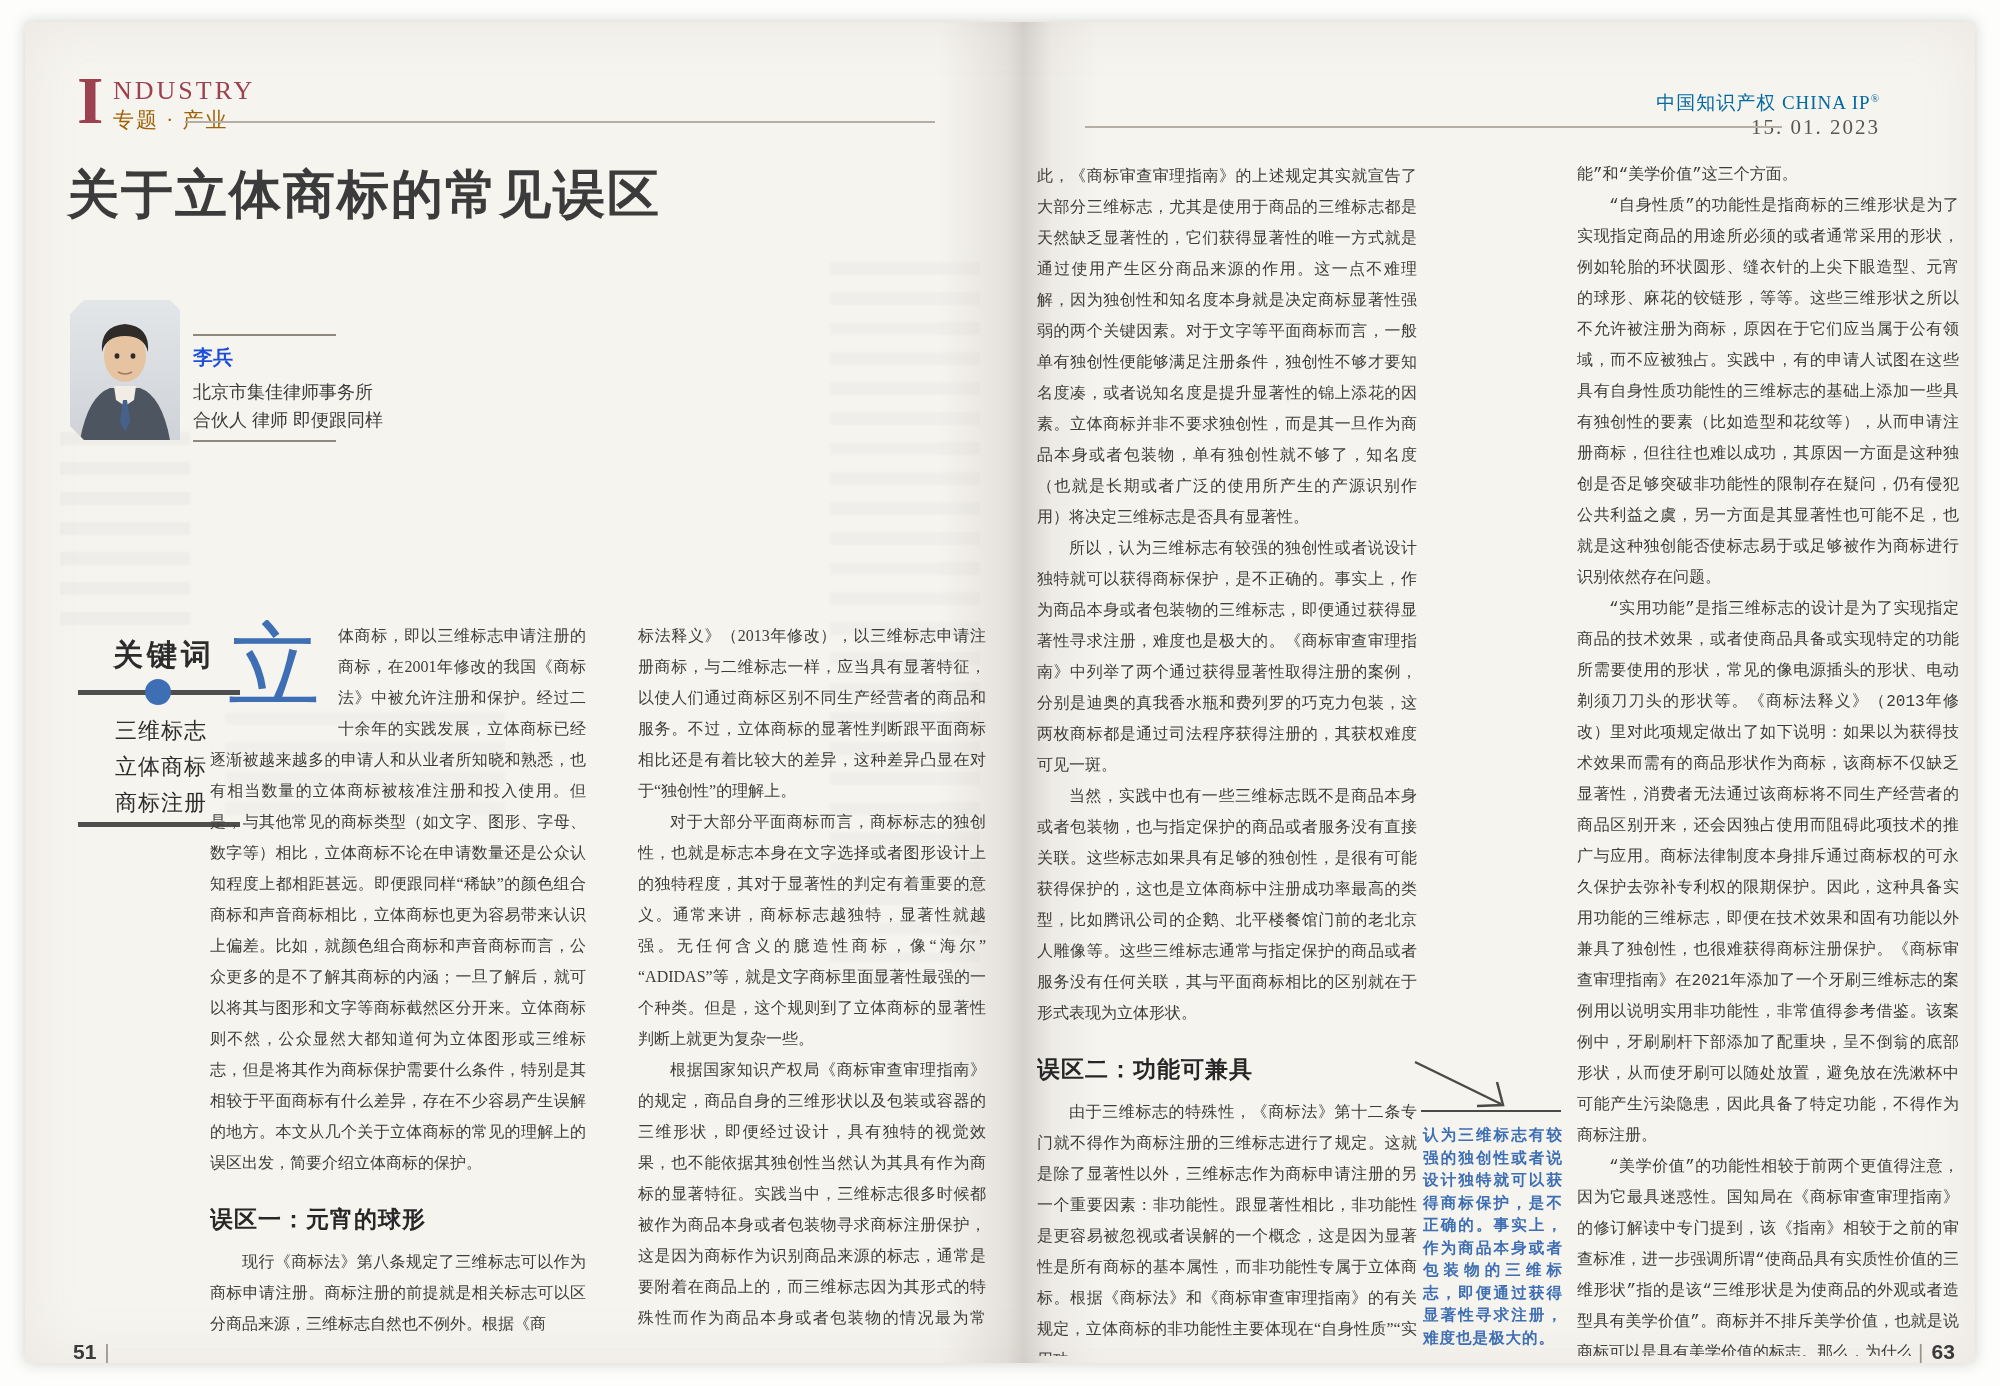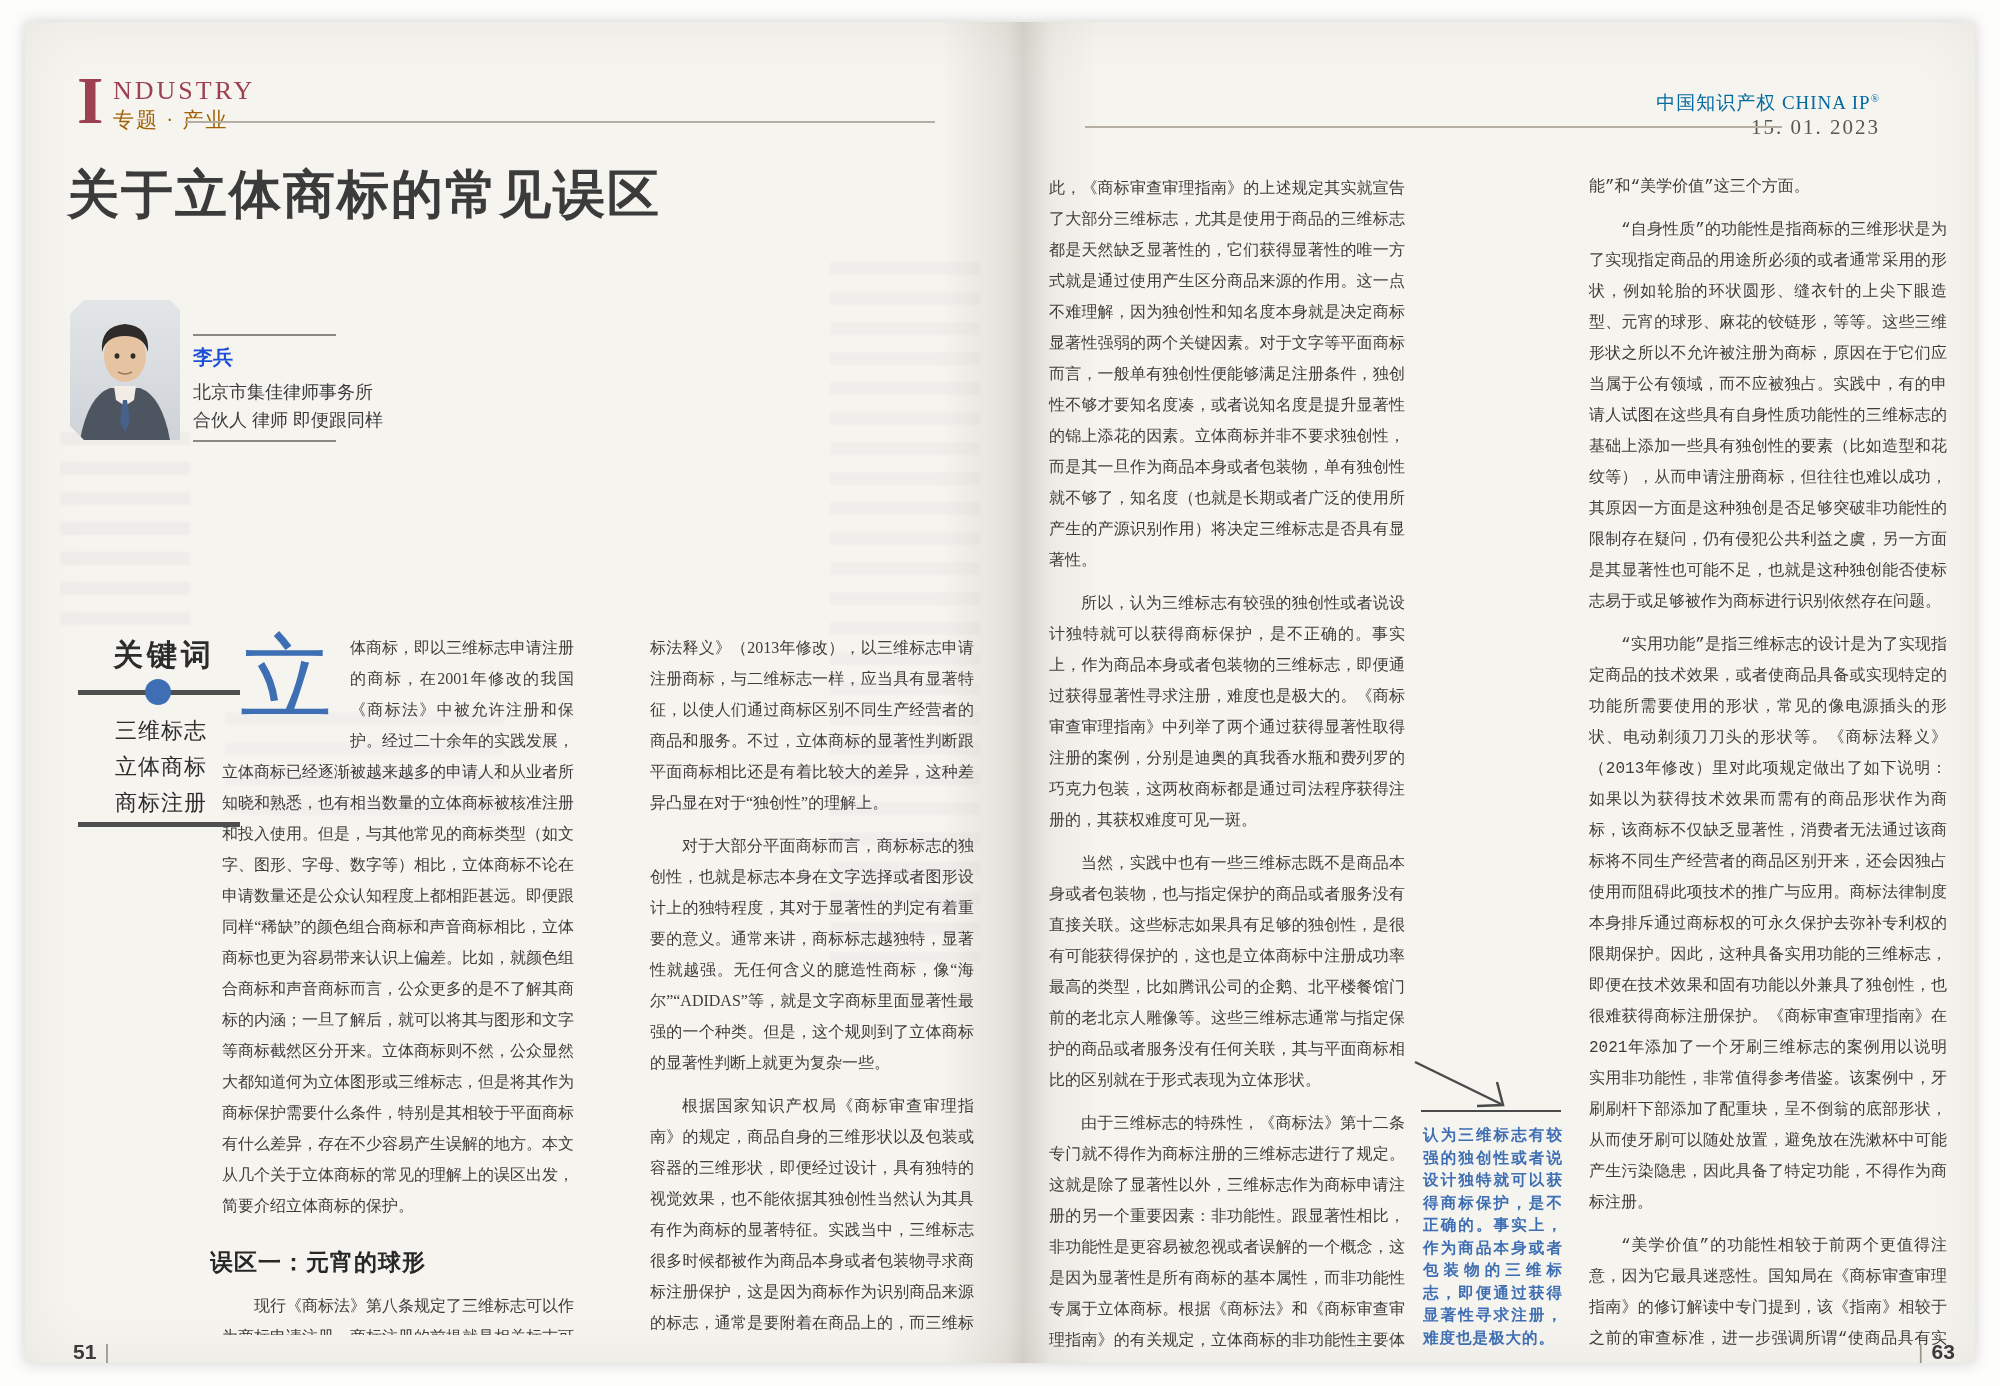--- a/index.html
+++ b/index.html
@@ -28,21 +28,21 @@
   .author-line{position:absolute;left:168px;font-size:18px;color:#3c3c3c;
                font-family:"Liberation Sans","DejaVu Sans",sans-serif;}
   
   .kw-label{position:absolute;left:88px;top:613px;font-size:30px;font-weight:bold;letter-spacing:4px;color:#2c2c2c;}
   .kw-rule{position:absolute;left:53px;width:162px;height:5px;background:#4e4e4e;}
   .kw-dot{position:absolute;left:120px;top:657px;width:26px;height:26px;border-radius:50%;background:#3e6eb3;}
   .kw-item{position:absolute;left:90px;font-size:22px;letter-spacing:1px;color:#2e2e2e;}
   
   .col{position:absolute;overflow:hidden;font-size:16px;line-height:31px;color:#3e3d3b;
        text-align:justify;}
-  .col p{margin:12px;}
+  .col p{margin:0;}
   .col p.ind{text-indent:2em;}
   .col h3{margin:26px 0 11px 0;font-size:23px;color:#272727;letter-spacing:1px;
           font-family:"Liberation Sans","DejaVu Sans",sans-serif;}
   .dropcap{float:left;width:128px;height:95px;font-size:92px;line-height:92px;text-align:center;
            color:#3e6eb3;font-family:"Liberation Serif","DejaVu Serif",serif;}
   
   .rp-brand{position:absolute;top:68px;right:95px;font-size:19px;color:#0369a1;letter-spacing:1px;text-align:right;}
   .rp-date{position:absolute;top:93px;right:95px;font-size:21px;color:#5a5650;letter-spacing:2px;text-align:right;}
   .reg{font-size:11px;vertical-align:super;}
   
@@ -122,20 +122,21 @@
     <div class="pagenum" style="left:48px;"><span>51</span><span class="pagebar">|</span></div>
 
     <div class="rp-brand"><span>中国知识产权 CHINA IP</span><span class="reg">®</span></div>
     <div class="rp-date">15. 01. 2023</div>
     <div class="rule-header" style="left:1060px;top:104px;width:697px;"></div>
 
     <div class="col" style="left:1012px;top:138px;width:380px;height:1196px;">
       <p>此，《商标审查审理指南》的上述规定其实就宣告了大部分三维标志，尤其是使用于商品的三维标志都是天然缺乏显著性的，它们获得显著性的唯一方式就是通过使用产生区分商品来源的作用。这一点不难理解，因为独创性和知名度本身就是决定商标显著性强弱的两个关键因素。对于文字等平面商标而言，一般单有独创性便能够满足注册条件，独创性不够才要知名度凑，或者说知名度是提升显著性的锦上添花的因素。立体商标并非不要求独创性，而是其一旦作为商品本身或者包装物，单有独创性就不够了，知名度（也就是长期或者广泛的使用所产生的产源识别作用）将决定三维标志是否具有显著性。</p>
       <p class="ind">所以，认为三维标志有较强的独创性或者说设计独特就可以获得商标保护，是不正确的。事实上，作为商品本身或者包装物的三维标志，即便通过获得显著性寻求注册，难度也是极大的。《商标审查审理指南》中列举了两个通过获得显著性取得注册的案例，分别是迪奥的真我香水瓶和费列罗的巧克力包装，这两枚商标都是通过司法程序获得注册的，其获权难度可见一斑。</p>
       <p class="ind">当然，实践中也有一些三维标志既不是商品本身或者包装物，也与指定保护的商品或者服务没有直接关联。这些标志如果具有足够的独创性，是很有可能获得保护的，这也是立体商标中注册成功率最高的类型，比如腾讯公司的企鹅、北平楼餐馆门前的老北京人雕像等。这些三维标志通常与指定保护的商品或者服务没有任何关联，其与平面商标相比的区别就在于形式表现为立体形状。</p>
+      <h3>误区二：功能可兼具</h3>
       <p class="ind">由于三维标志的特殊性，《商标法》第十二条专门就不得作为商标注册的三维标志进行了规定。这就是除了显著性以外，三维标志作为商标申请注册的另一个重要因素：非功能性。跟显著性相比，非功能性是更容易被忽视或者误解的一个概念，这是因为显著性是所有商标的基本属性，而非功能性专属于立体商标。根据《商标法》和《商标审查审理指南》的有关规定，立体商标的非功能性主要体现在“自身性质”“实用功</p>
     </div>
 
     <div class="pq-arrow">
       <svg width="110" height="52" viewBox="0 0 110 52">
         <path d="M2 2 L88 44" stroke="#4a4a4a" stroke-width="2.5" fill="none"></path>
         <path d="M64 46 L90 45 L84 22" stroke="#4a4a4a" stroke-width="2.5" fill="none"></path>
       </svg>
     </div>
     <div class="pq-rule"></div>

